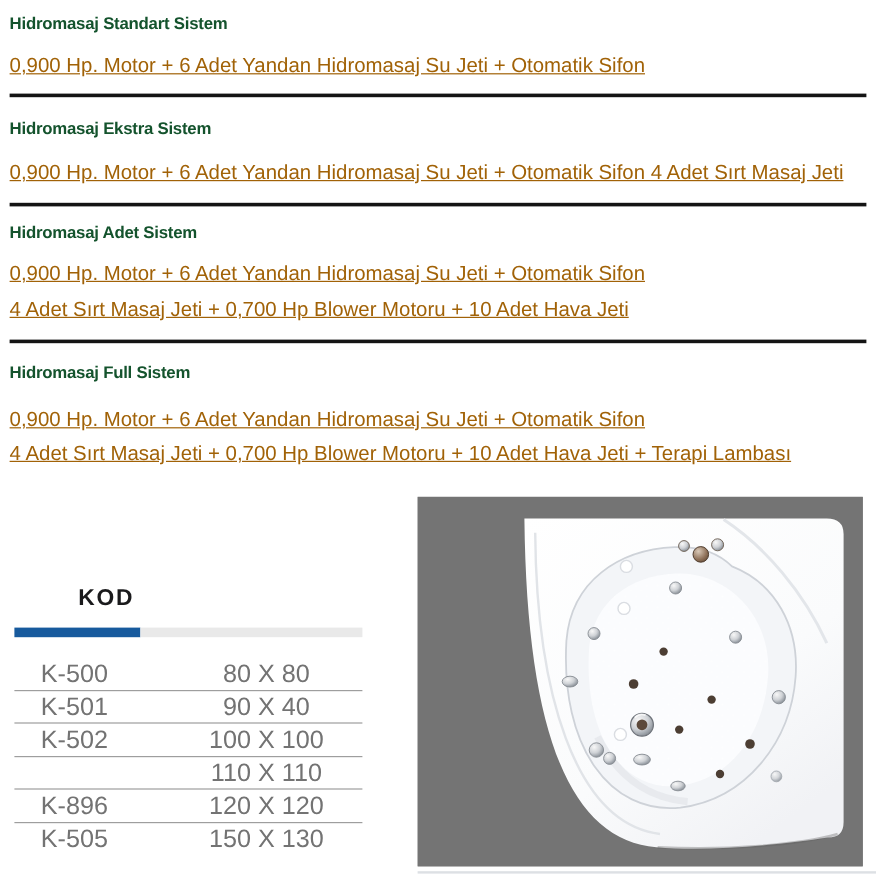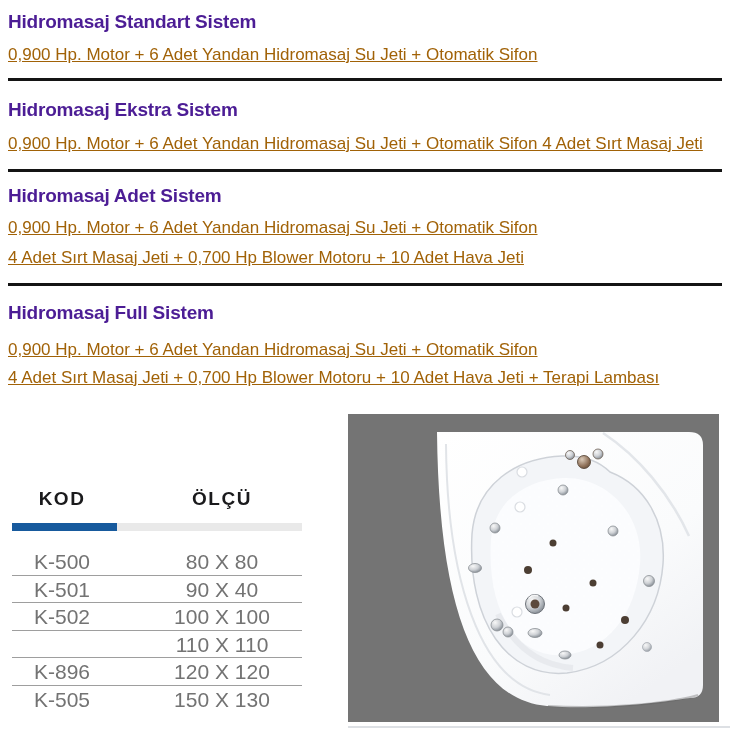--- a/index.html
+++ b/index.html
@@ -1,24 +1,24 @@
 <!DOCTYPE html>
 <html><head>
 <meta charset="utf-8">
 <style>
   html,body{margin:0;padding:0;background:#ffffff;}
   #page{position:relative;width:730px;height:735px;background:#ffffff;overflow:hidden;
         font-family:"Liberation Sans",sans-serif;}
-  .h{position:absolute;left:8px;margin:0;font-size:19px;font-weight:700;color:#4c1d95;
+  .h{position:absolute;left:8px;margin:0;font-size:14px;font-weight:700;color:#14532d;
      letter-spacing:-0.2px;white-space:nowrap;line-height:1.1;}
   .b{position:absolute;left:8px;margin:0;font-size:17px;font-weight:400;color:#a16207;
      white-space:nowrap;line-height:1.2;text-decoration:underline;}
   .rule{position:absolute;left:8px;width:714px;height:3px;background:#141414;}
   .th{position:absolute;font-size:19px;font-weight:700;color:#1a1a1c;letter-spacing:1.5px;
-      text-align:center;line-height:24px;}
+      text-align:right;line-height:24px;}
   .th1{left:12px;top:487px;width:100px;}
   .th2{left:122px;top:487px;width:200px;}
   .bar{position:absolute;top:523px;height:8px;}
   .bar-blue{left:12px;width:105px;background:#175a9d;}
   .bar-gray{left:117px;width:185px;background:#e9e9e9;}
   .tbl{position:absolute;left:12px;top:548px;width:290px;}
   .trow{position:relative;height:28px;}
   .trow.div{border-bottom:1.5px solid #9e9e9e;height:26.5px;}
   .c1,.c2{position:absolute;top:0;font-size:21px;color:#737373;text-align:center;
           line-height:27px;white-space:nowrap;}
@@ -43,21 +43,20 @@
   <h2 class="h" style="top:186px">Hidromasaj Adet Sistem</h2>
   <p class="b" style="top:218px">0,900 Hp. Motor + 6 Adet Yandan Hidromasaj Su Jeti + Otomatik Sifon</p>
   <p class="b" style="top:248px">4 Adet Sırt Masaj Jeti + 0,700 Hp Blower Motoru + 10 Adet Hava Jeti</p>
   <div class="rule" style="top:283px"></div>
 
   <h2 class="h" style="top:303px">Hidromasaj Full Sistem</h2>
   <p class="b" style="top:340px">0,900 Hp. Motor + 6 Adet Yandan Hidromasaj Su Jeti + Otomatik Sifon</p>
   <p class="b" style="top:368px">4 Adet Sırt Masaj Jeti + 0,700 Hp Blower Motoru + 10 Adet Hava Jeti + Terapi Lambası</p>
 
   <div class="th th1">KOD</div>
-  <div class="th th2">ÖLÇÜ</div>
   <div class="bar bar-blue"></div>
   <div class="bar bar-gray"></div>
 
   <div class="tbl">
     <div class="trow div">
       <span class="c1">K-500</span>
       <span class="c2">80 X 80</span>
     </div>
     <div class="trow div">
       <span class="c1">K-501</span>

